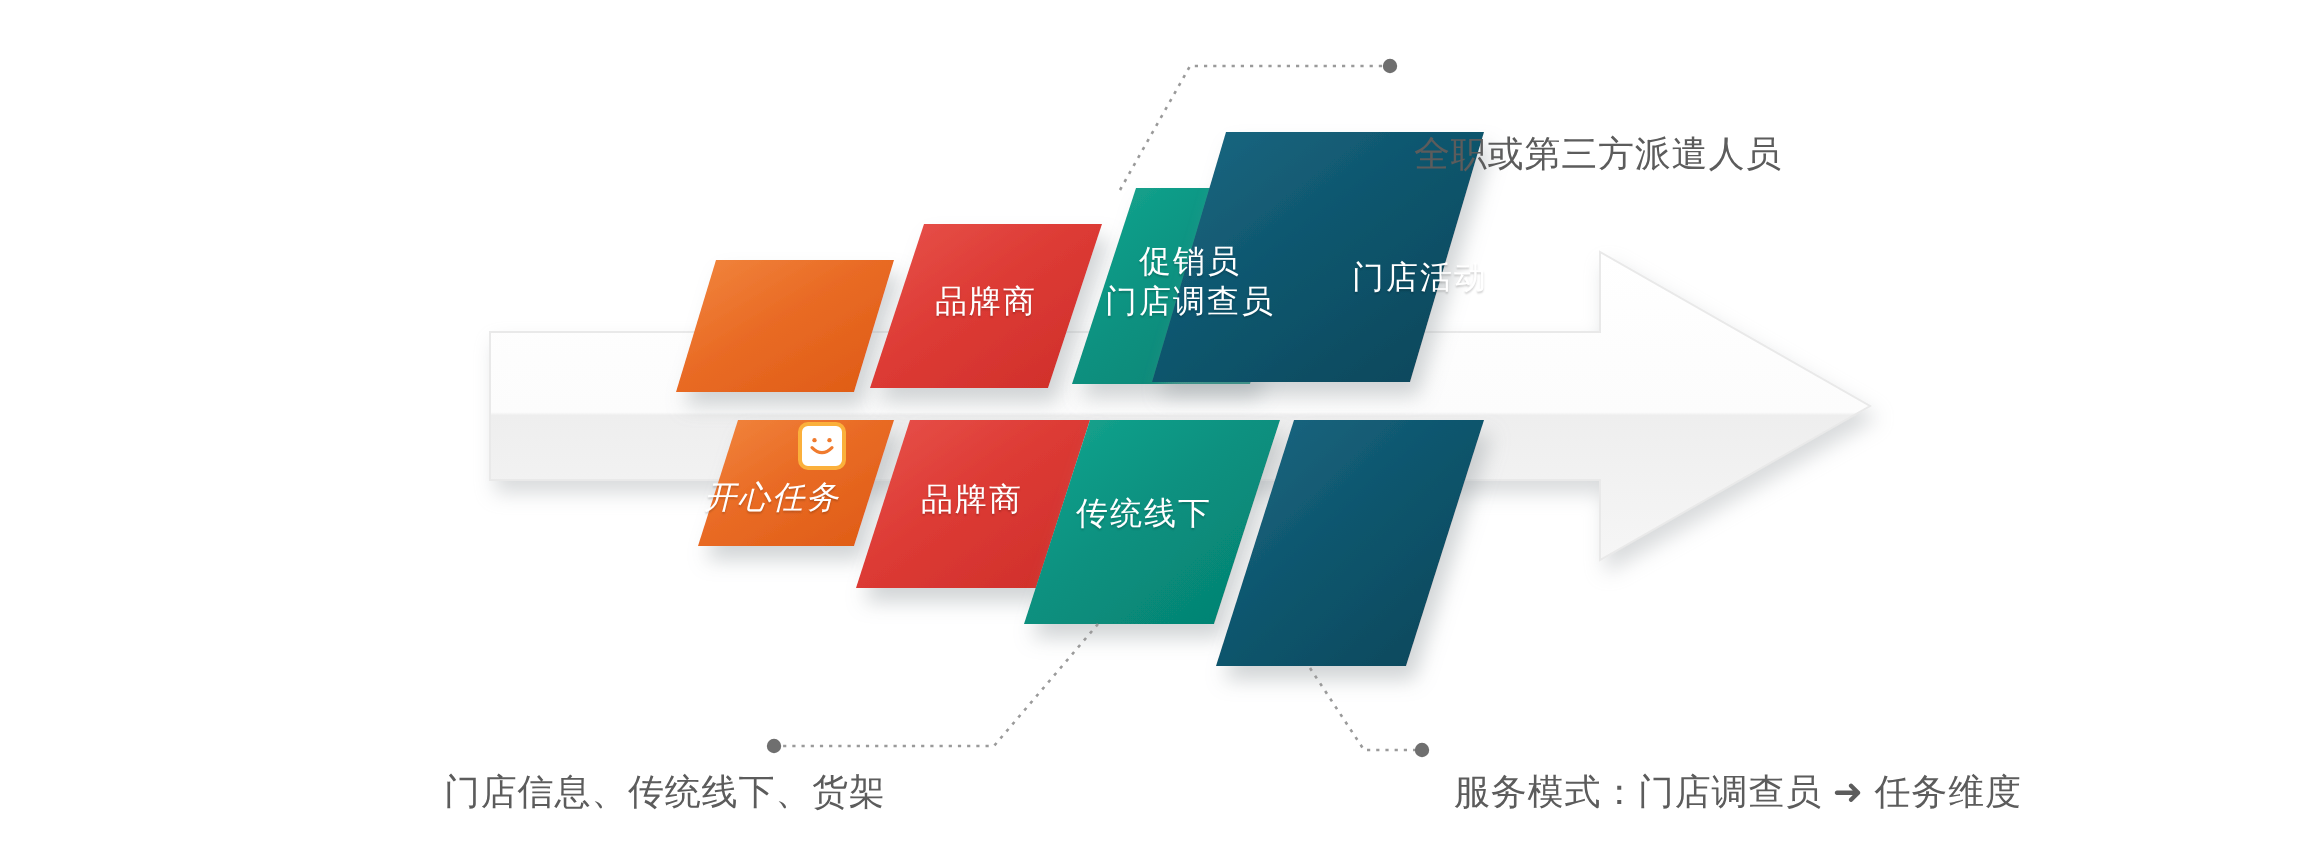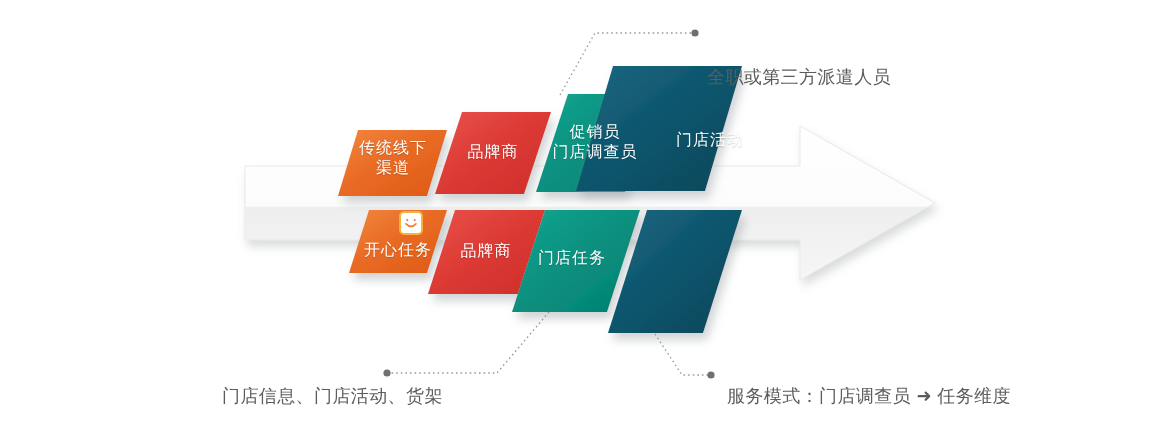--- a/index.html
+++ b/index.html
@@ -127,44 +127,42 @@
       <path d="M549,312 L497,373 L390,373"></path>
     </g>
     <circle cx="387" cy="373" r="3.6" fill="#6f6f6f"></circle>
 
     <g fill="none" stroke="#9a9a9a" stroke-width="1.3" stroke-dasharray="1.6 3">
       <path d="M655,334 L682,375 L709,375"></path>
     </g>
     <circle cx="711" cy="375" r="3.6" fill="#6f6f6f"></circle>
   </svg>
 
-  <div class="nodeLabel" style="left:354px;top:138px;width:78px;">传统线下
-渠道</div>
   <div class="nodeLabel" style="left:450px;top:142px;width:86px;">品牌商</div>
   <div class="nodeLabel" style="left:541px;top:122px;width:108px;">促销员
 门店调查员</div>
   <div class="nodeLabel" style="left:664px;top:130px;width:92px;">门店活动</div>
 
   <div class="logoBox" style="left:399px;top:211px;">
     <svg viewBox="0 0 24 24" width="20" height="20" style="display:block;margin:0 auto;">
       <circle cx="7.5" cy="8.5" r="1.3" fill="#F07B2E"></circle>
       <circle cx="16.5" cy="8.5" r="1.3" fill="#F07B2E"></circle>
       <path d="M6,13 Q12,19 18,13" fill="none" stroke="#F07B2E" stroke-width="1.9" stroke-linecap="round"></path>
     </svg>
   </div>
-  <div class="nodeLabel" style="left:360px;top:240px;width:76px;">开心任务</div>
+  <div class="nodeLabel" style="left:348px;top:240px;width:76px;font-style:italic;">开心任务</div>
   <div class="nodeLabel" style="left:443px;top:241px;width:86px;">品牌商</div>
-  <div class="nodeLabel" style="left:528px;top:248px;width:88px;">门店任务</div>
+  <div class="nodeLabel" style="left:528px;top:248px;width:88px;">传统线下</div>
 
   <div class="annot" style="left:707px;top:25px;">
     <div>全职或第三方派遣人员</div>
   </div>
 
   <div class="annot" style="left:222px;top:344px;">
-    <div>门店信息、门店活动、货架</div>
+    <div>门店信息、传统线下、货架</div>
     
   </div>
 
   <div class="annot" style="left:727px;top:344px;">
     <div>服务模式：门店调查员 ➜ 任务维度</div>
     
   </div>
 
 </div>
 

